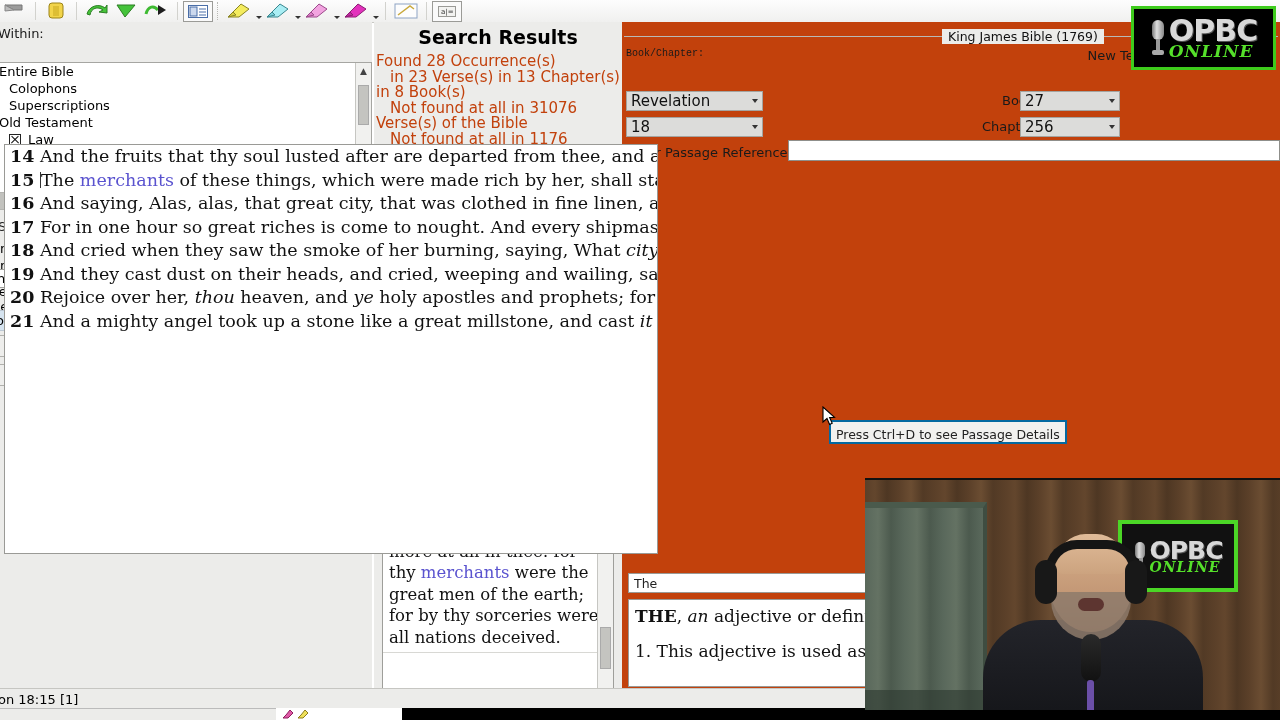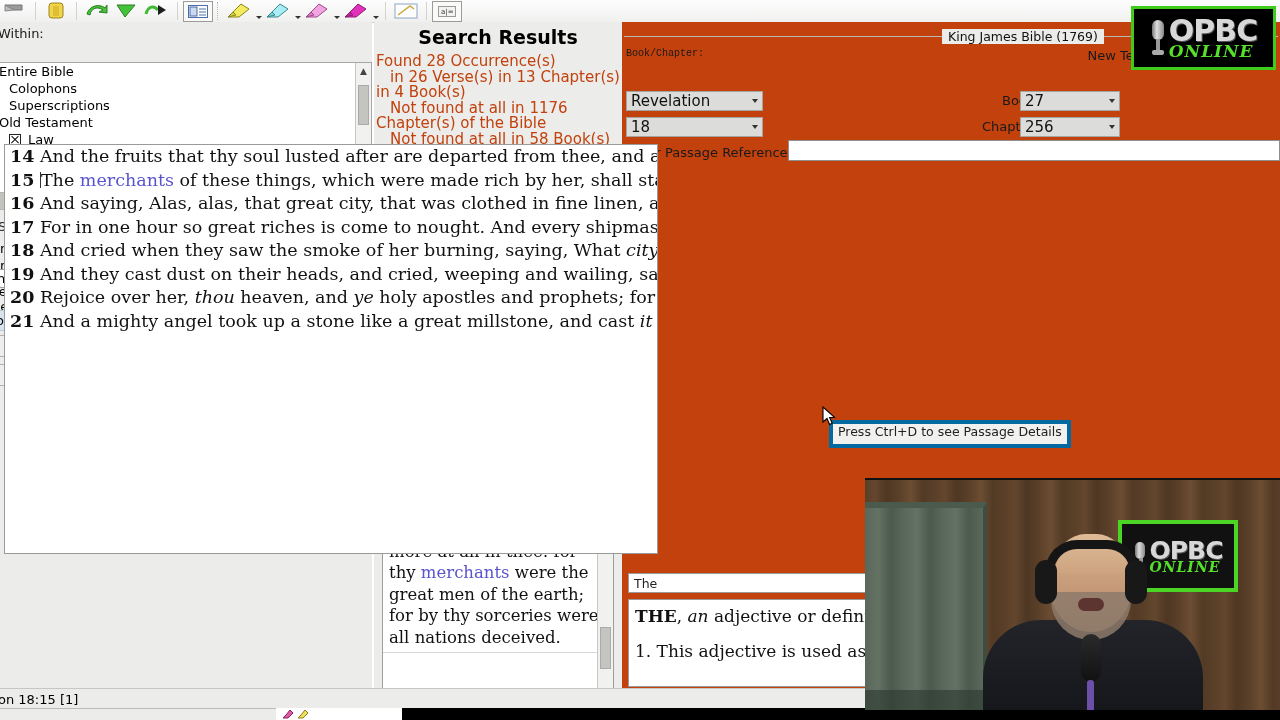--- a/index.html
+++ b/index.html
@@ -121,22 +121,22 @@
   #bible-text b{font-weight:bold;}
   #bible-text i{font-style:italic;}
   #bible-topline{position:absolute;left:5px;top:145px;width:652px;height:3px;background:#5b7fbf;opacity:.55;}
   #caret{display:inline-block;width:1px;height:16px;background:#333;vertical-align:-2px;}
   #dict-word{position:absolute;left:628px;top:573px;width:646px;height:20px;background:#fff;border:1px solid #9a9a96;
     box-sizing:border-box;display:flex;align-items:center;padding:0 5px;font-size:12.5px;color:#222;z-index:5;}
   #dict-body{position:absolute;left:628px;top:599px;width:646px;height:88px;background:#fff;border:1px solid #9a9a96;
     box-sizing:border-box;overflow:hidden;padding:4px 6px;z-index:5;
     font-family:"DejaVu Serif","Liberation Serif",serif;font-size:17px;line-height:25px;color:#111;}
   
-  #tooltip{position:absolute;left:829px;top:420px;height:20px;background:#f1f1ef;border:4px solid #0369a1;
-    display:flex;align-items:flex-start;padding:0 5px;font-size:12.5px;color:#222;z-index:40;white-space:nowrap;}
+  #tooltip{position:absolute;left:829px;top:420px;height:20px;background:#f1f1ef;border:2px solid #0369a1;
+    display:flex;align-items:flex-end;padding:0 5px;font-size:12.5px;color:#222;z-index:40;white-space:nowrap;}
   
   #cursor{position:absolute;left:822px;top:406px;z-index:45;}
   
   #video{position:absolute;left:865px;top:478px;width:415px;height:230px;z-index:50;overflow:hidden;
     border-top:2px solid #111;}
   .wood{position:absolute;inset:0;
     background:
       repeating-linear-gradient(90deg,#5b4029 0px,#63462d 10px,#4e3723 22px,#5b4029 34px,#6b4d32 46px,#523a25 58px,#5b4029 70px),
       linear-gradient(180deg,#4a3522,#5e4229 45%,#3d2c1c);
   }
@@ -402,21 +402,22 @@
   </div>
   <div class="gbtn" id="btn-copy">
     <span>Copy Search Phrase Summary to Clipboard</span>
   </div>
 </div>
 
 <div id="mid-panel">
   <div id="sr-title">Search Results</div>
   <div id="sr-stats">
       <div>Found 28 Occurrence(s)</div>
-      <div style="text-indent: 14px;">in 26 Verse(s) in 13 Chapter(s) in 4 Book(s)</div>
+      <div style="text-indent: 14px;">in 23 Verse(s) in 13 Chapter(s) in 8 Book(s)</div>
+      <div style="text-indent: 14px;">Not found at all in 31076 Verse(s) of the Bible</div>
       <div style="text-indent: 14px;">Not found at all in 1176 Chapter(s) of the Bible</div>
       <div style="text-indent: 14px;">Not found at all in 58 Book(s) of the Bible</div>
     </div>
   <div id="sr-highlight">
     <i class="cbx"></i>
     <span>Show Highlighting in Search Results</span>
   </div>
   <div id="sr-list">
     <div id="sr-items">
         <div class="sr-item clip" style="margin-top: -28px;">mourn over her, for no man buyeth their merchandise any more:</div>

